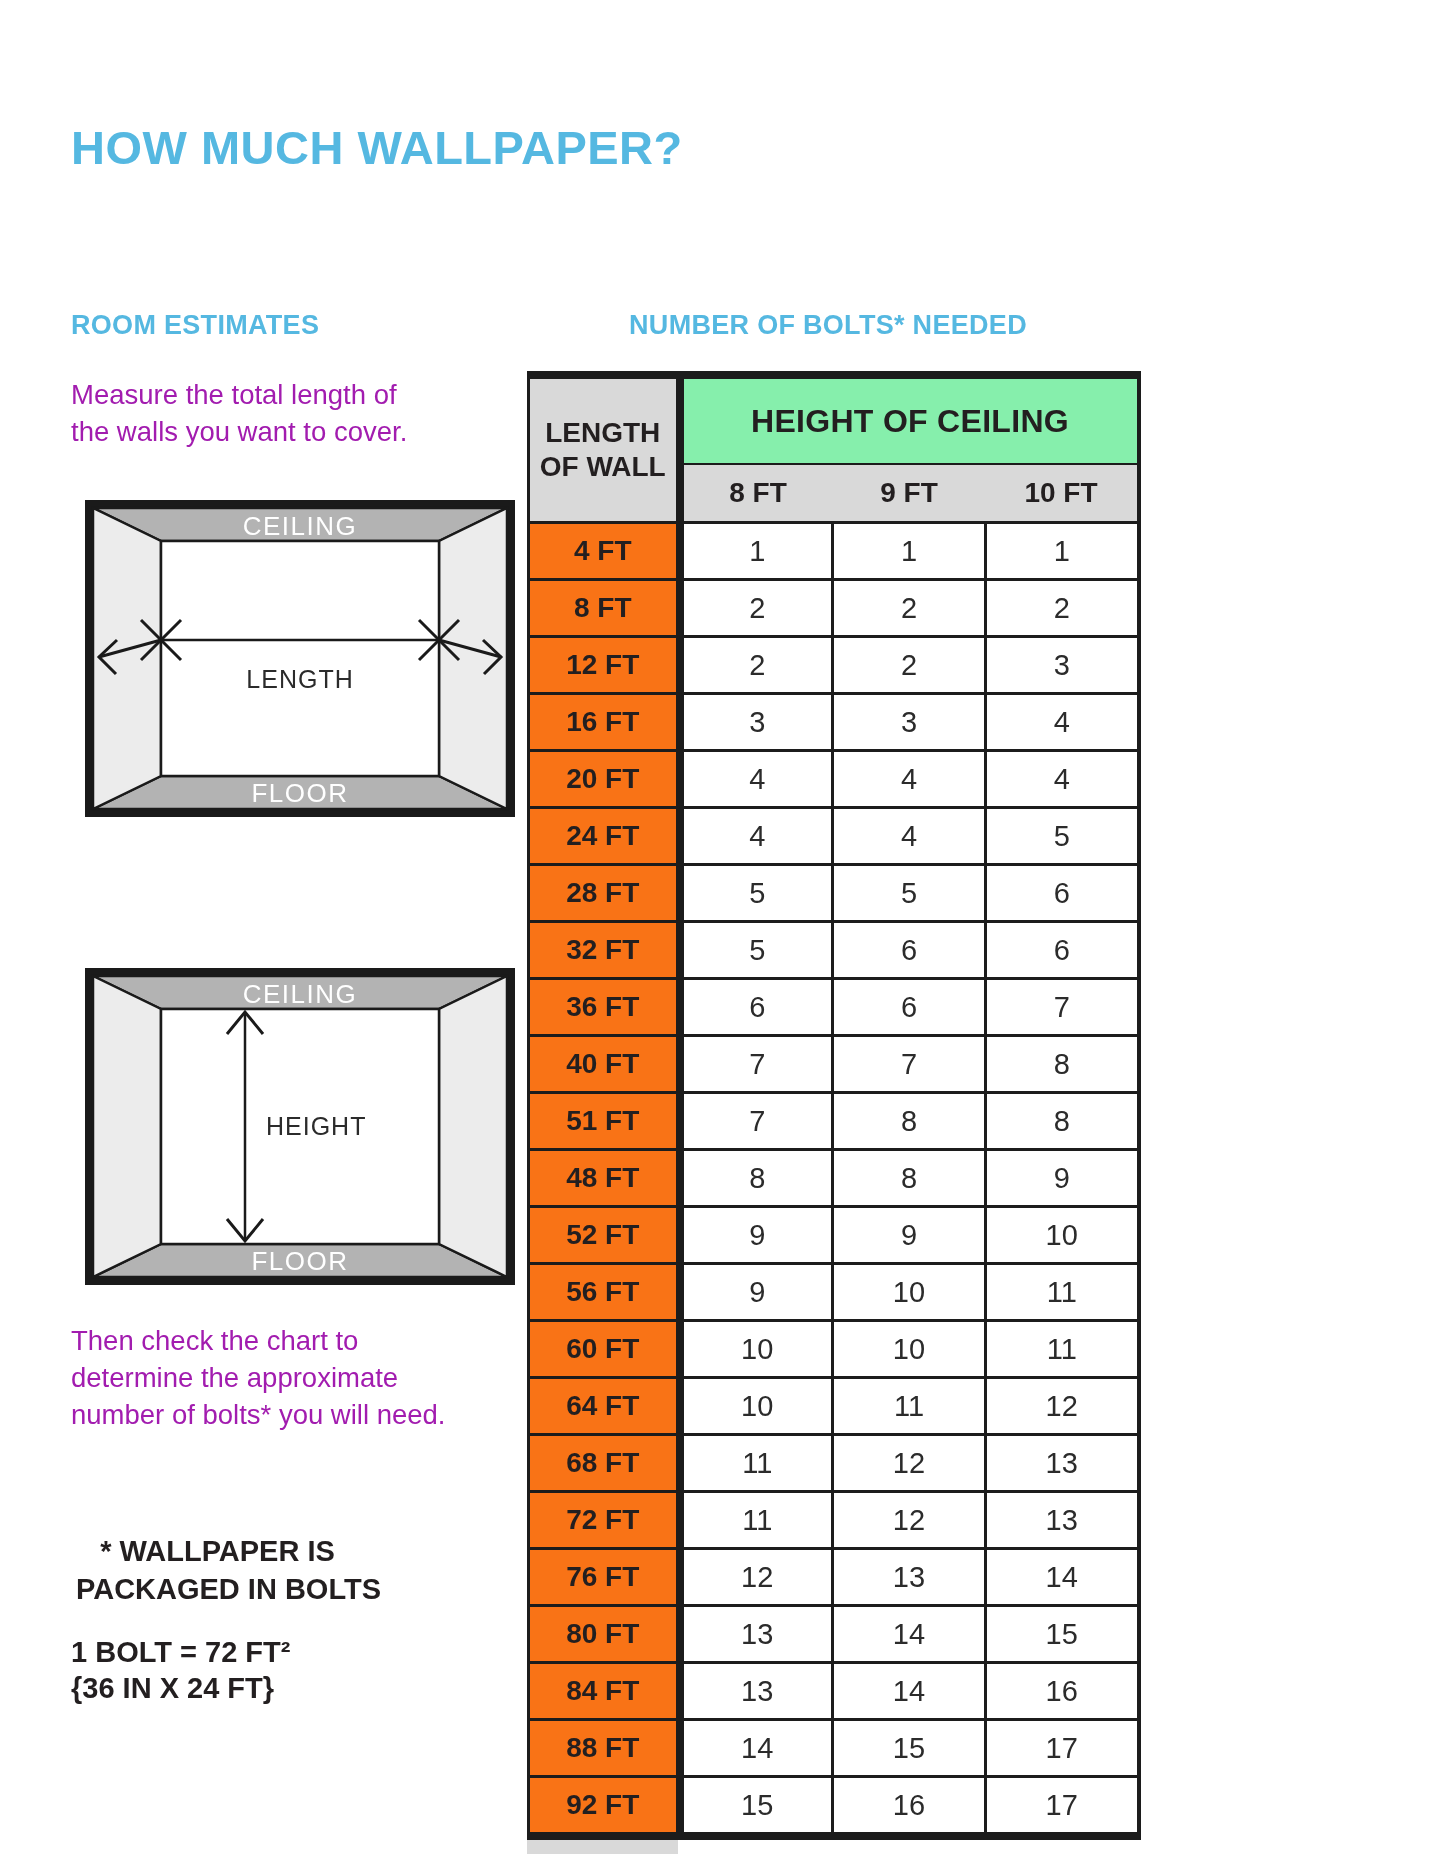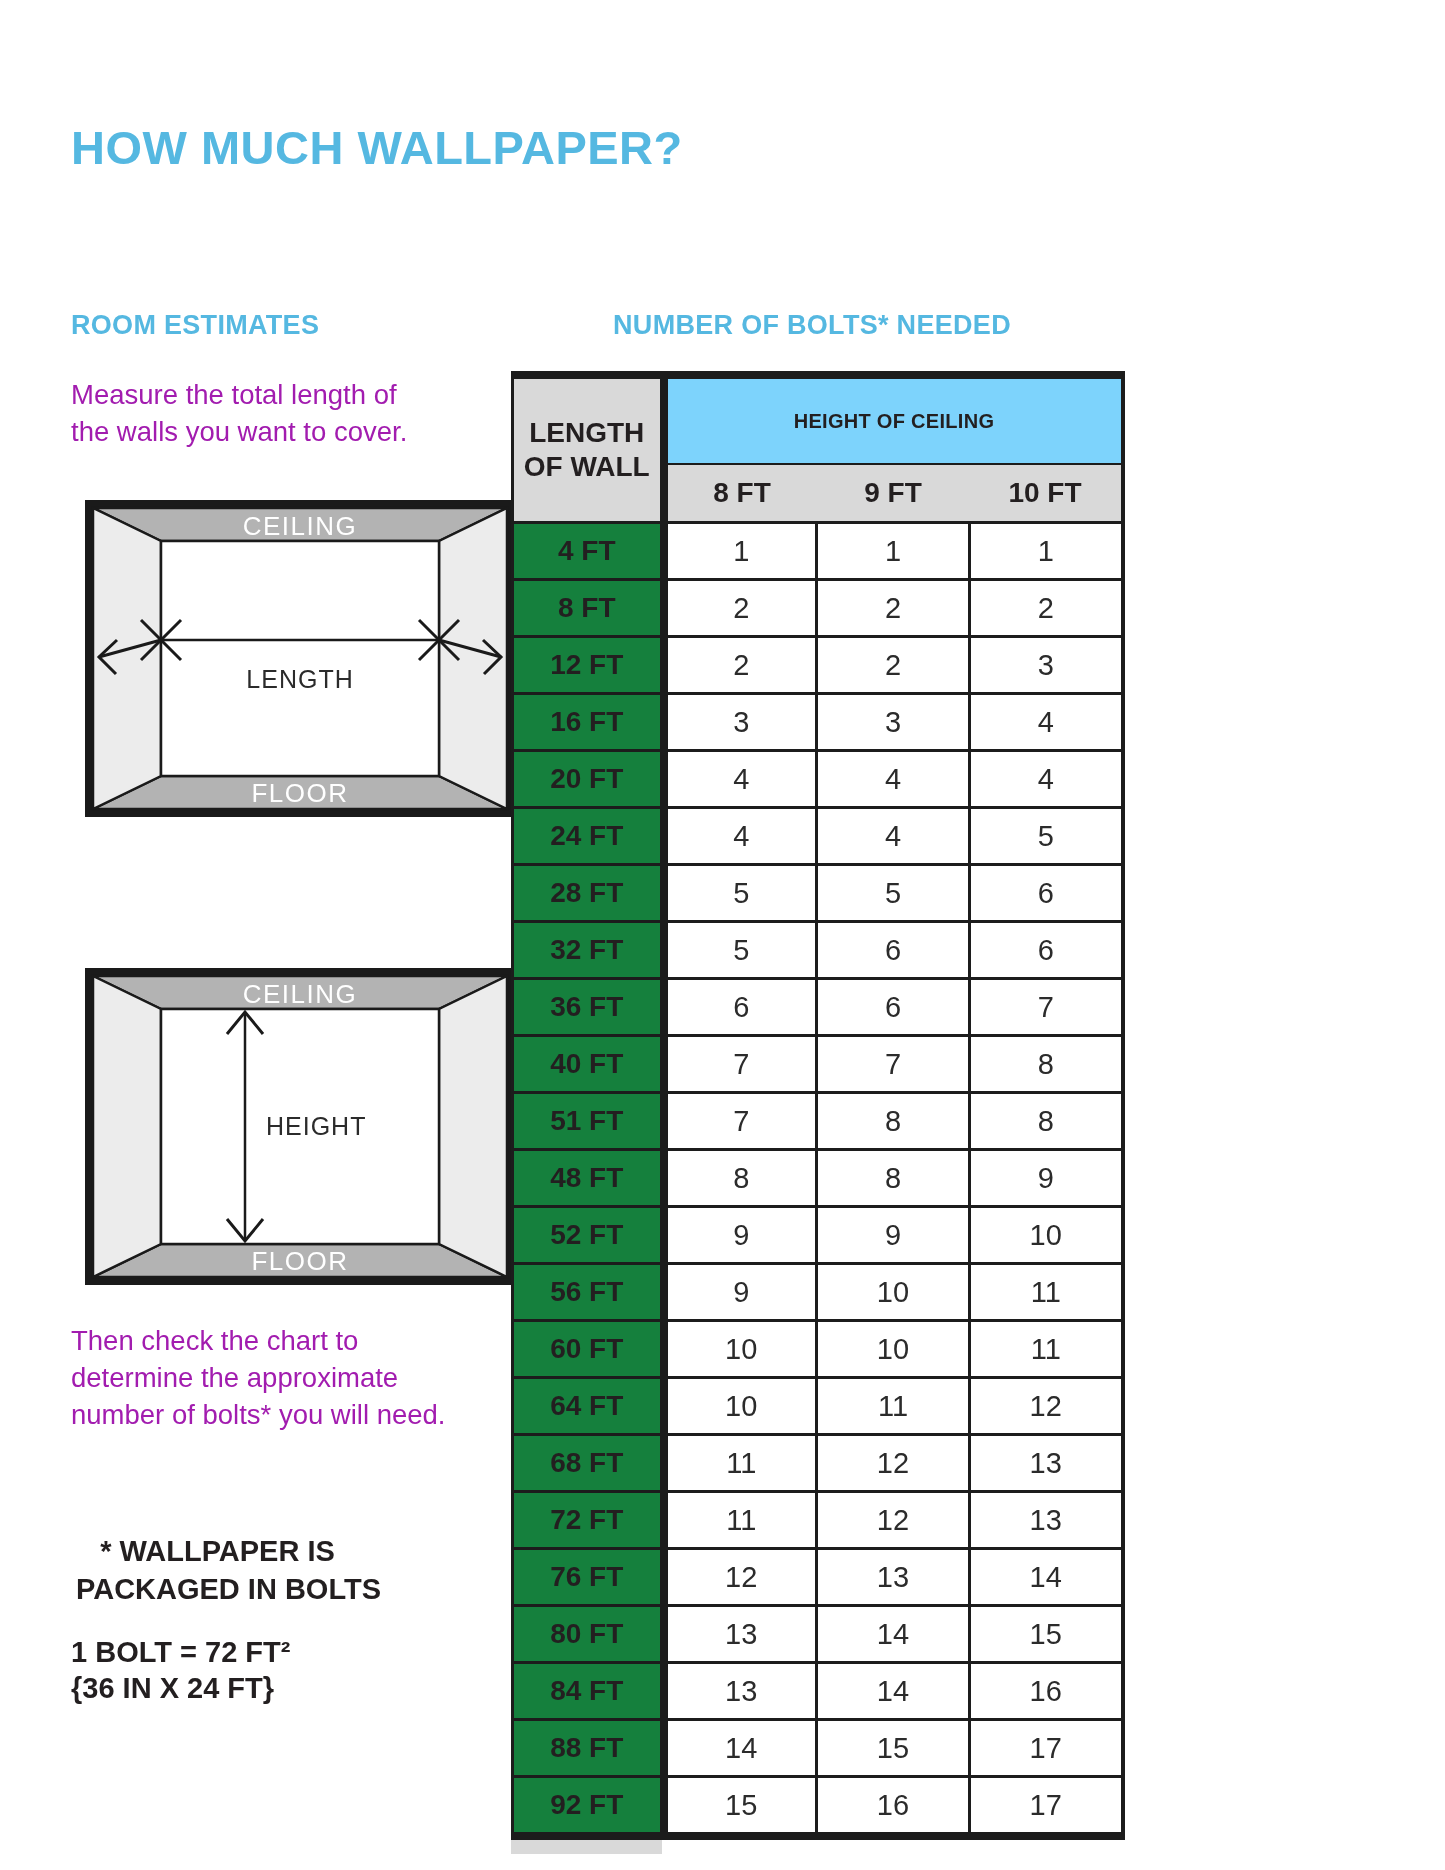--- a/index.html
+++ b/index.html
@@ -31,44 +31,44 @@
     position:absolute;left:71px;top:1586px;
     font-size:29px;font-weight:bold;line-height:36px;white-space:pre-line;
   }
   .diagram{position:absolute;left:85px;}
   .diagram-length{top:452px;}
   .diagram-height{top:920px;}
   .svg-wall-label{font-family:"Liberation Sans","DejaVu Sans",sans-serif;font-size:26px;fill:#ffffff;letter-spacing:1.5px;}
   .svg-measure-label{font-family:"Liberation Sans","DejaVu Sans",sans-serif;font-size:25px;fill:#2B2B2B;letter-spacing:1px;}
 
   
-  .table-wrap{position:absolute;left:511px;top:323px;width:602px;}
+  .table-wrap{position:absolute;left:527px;top:323px;width:602px;}
   .table-heading{
     position:absolute;left:0;top:-61px;width:100%;text-align:center;
   }
   table.bolts{
     border-collapse:collapse;table-layout:fixed;width:610px;
     border-left:3px solid #1C1C1C;border-right:4px solid #1C1C1C;
     border-top:8px solid #1C1C1C;border-bottom:8px solid #1C1C1C;
   }
   table.bolts th,table.bolts td{padding:0;text-align:center;vertical-align:middle;}
   th.corner{
     background:#D9D9D9;border-right:8px solid #1C1C1C;
     font-size:28px;font-weight:bold;color:#231F20;white-space:pre-line;line-height:34px;
   }
   th.group-header{
-    background:#7dd3fc;height:84px;border-bottom:2px solid #1C1C1C;
-    font-size:20px;font-weight:bold;color:#231F20;letter-spacing:.3px;
+    background:#86efac;height:84px;border-bottom:2px solid #1C1C1C;
+    font-size:32px;font-weight:bold;color:#231F20;letter-spacing:.3px;
   }
   tr.subheader th{
     background:#D9D9D9;height:56px;border-bottom:3px solid #1C1C1C;
     font-size:28px;font-weight:bold;color:#231F20;
   }
   table.bolts tbody th{
-    background:#15803d;border-top:3px solid #1C1C1C;border-right:8px solid #1C1C1C;
+    background:#f97316;border-top:3px solid #1C1C1C;border-right:8px solid #1C1C1C;
     height:54px;font-size:28px;font-weight:bold;color:#231F20;
   }
   table.bolts tbody td{
     background:#ffffff;border:3px solid #1C1C1C;
     height:54px;font-size:29px;font-weight:normal;color:#2B2B2B;
   }
   .table-stub{
     position:absolute;left:0;top:100%;width:151px;height:14px;background:#D9D9D9;
   }
 </style>

